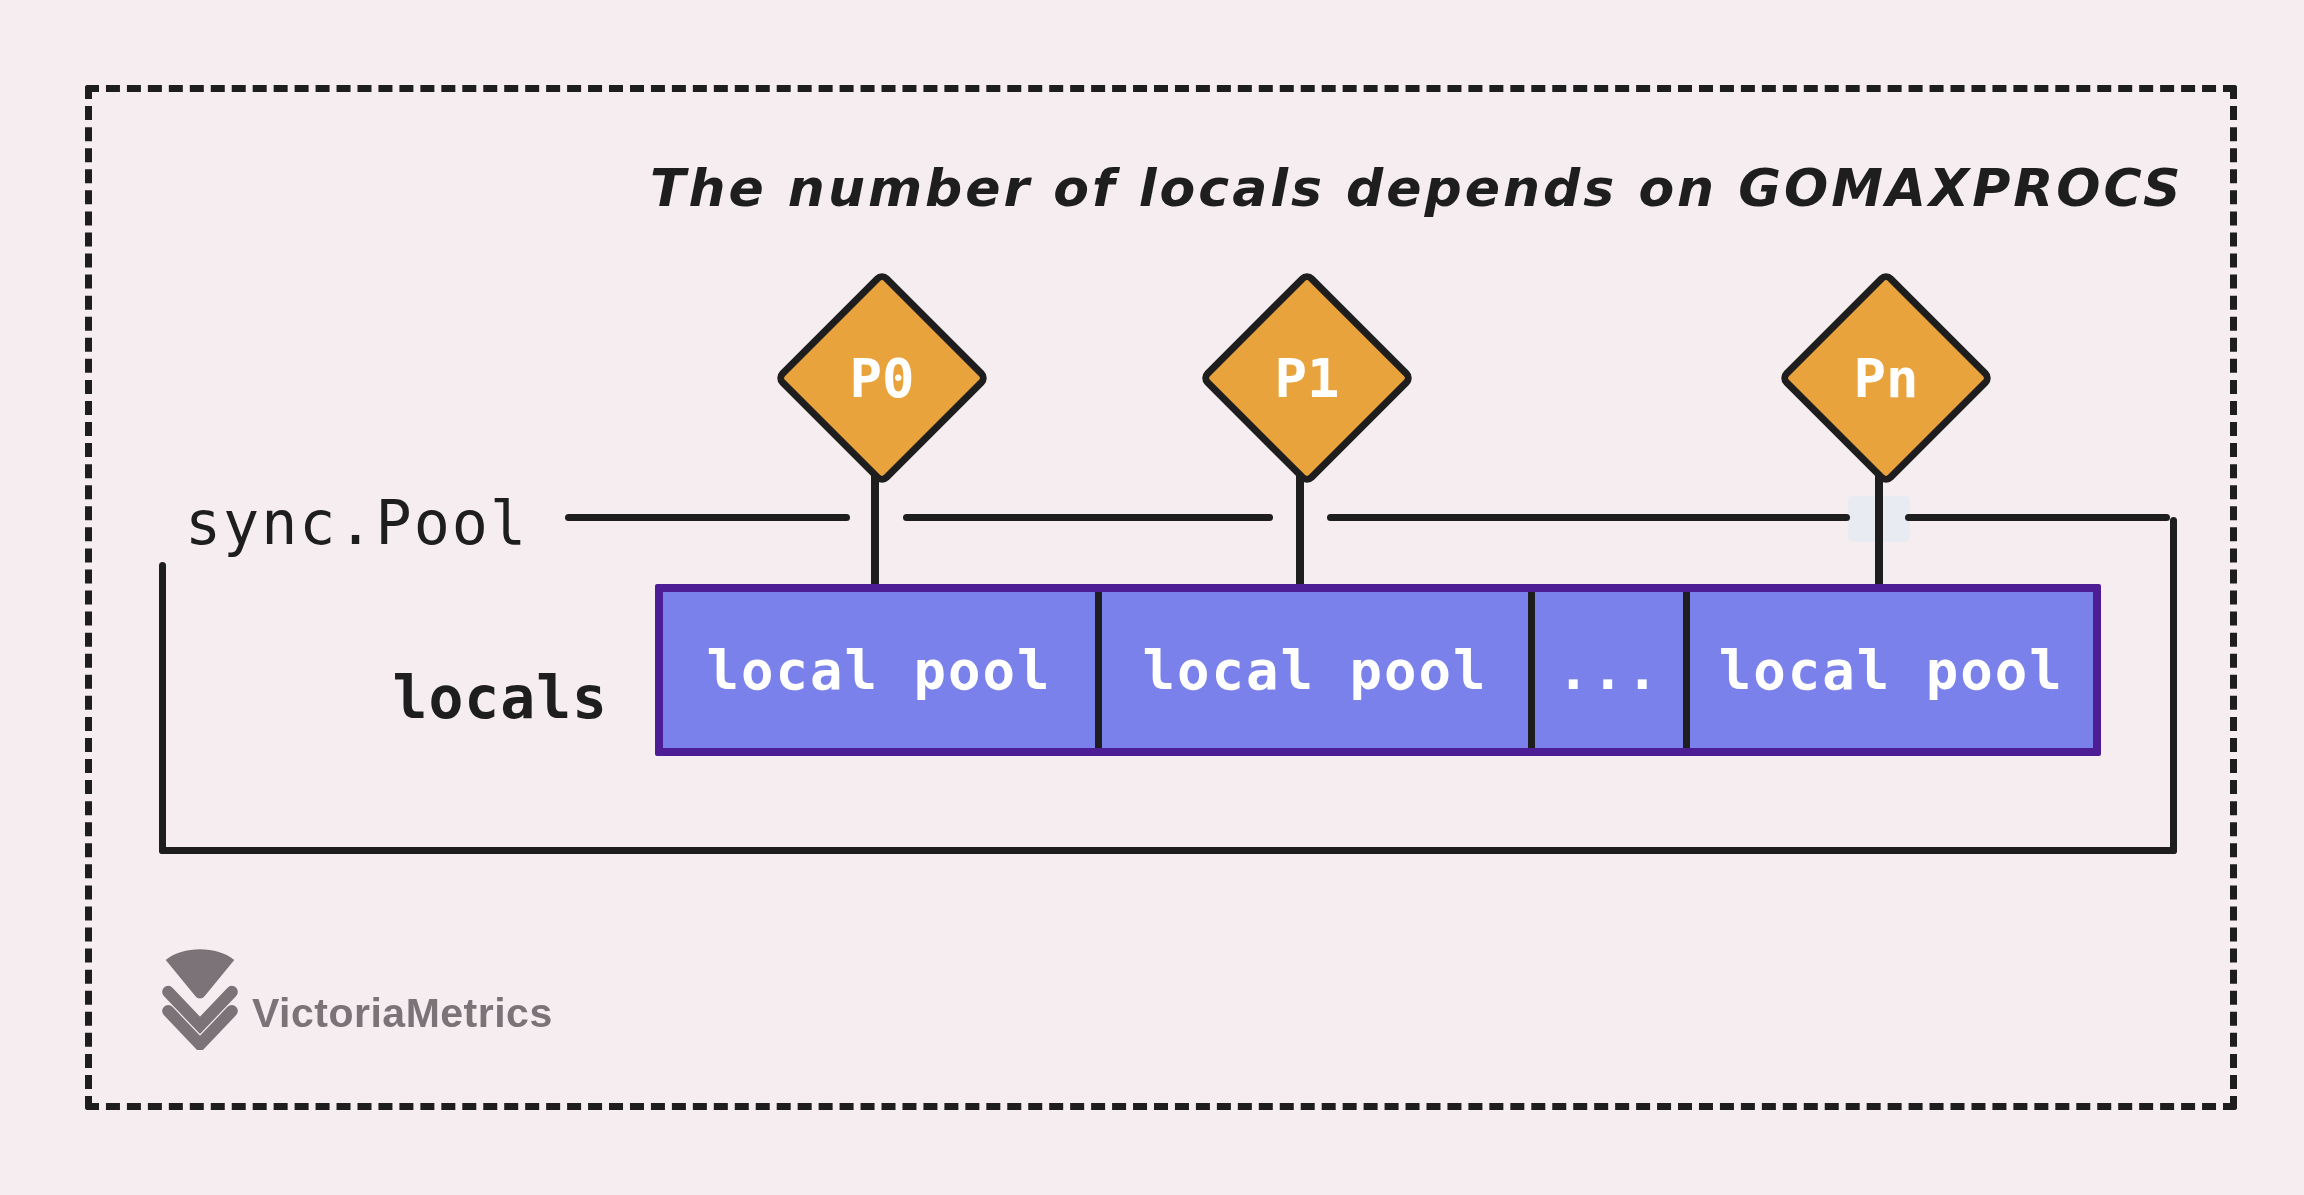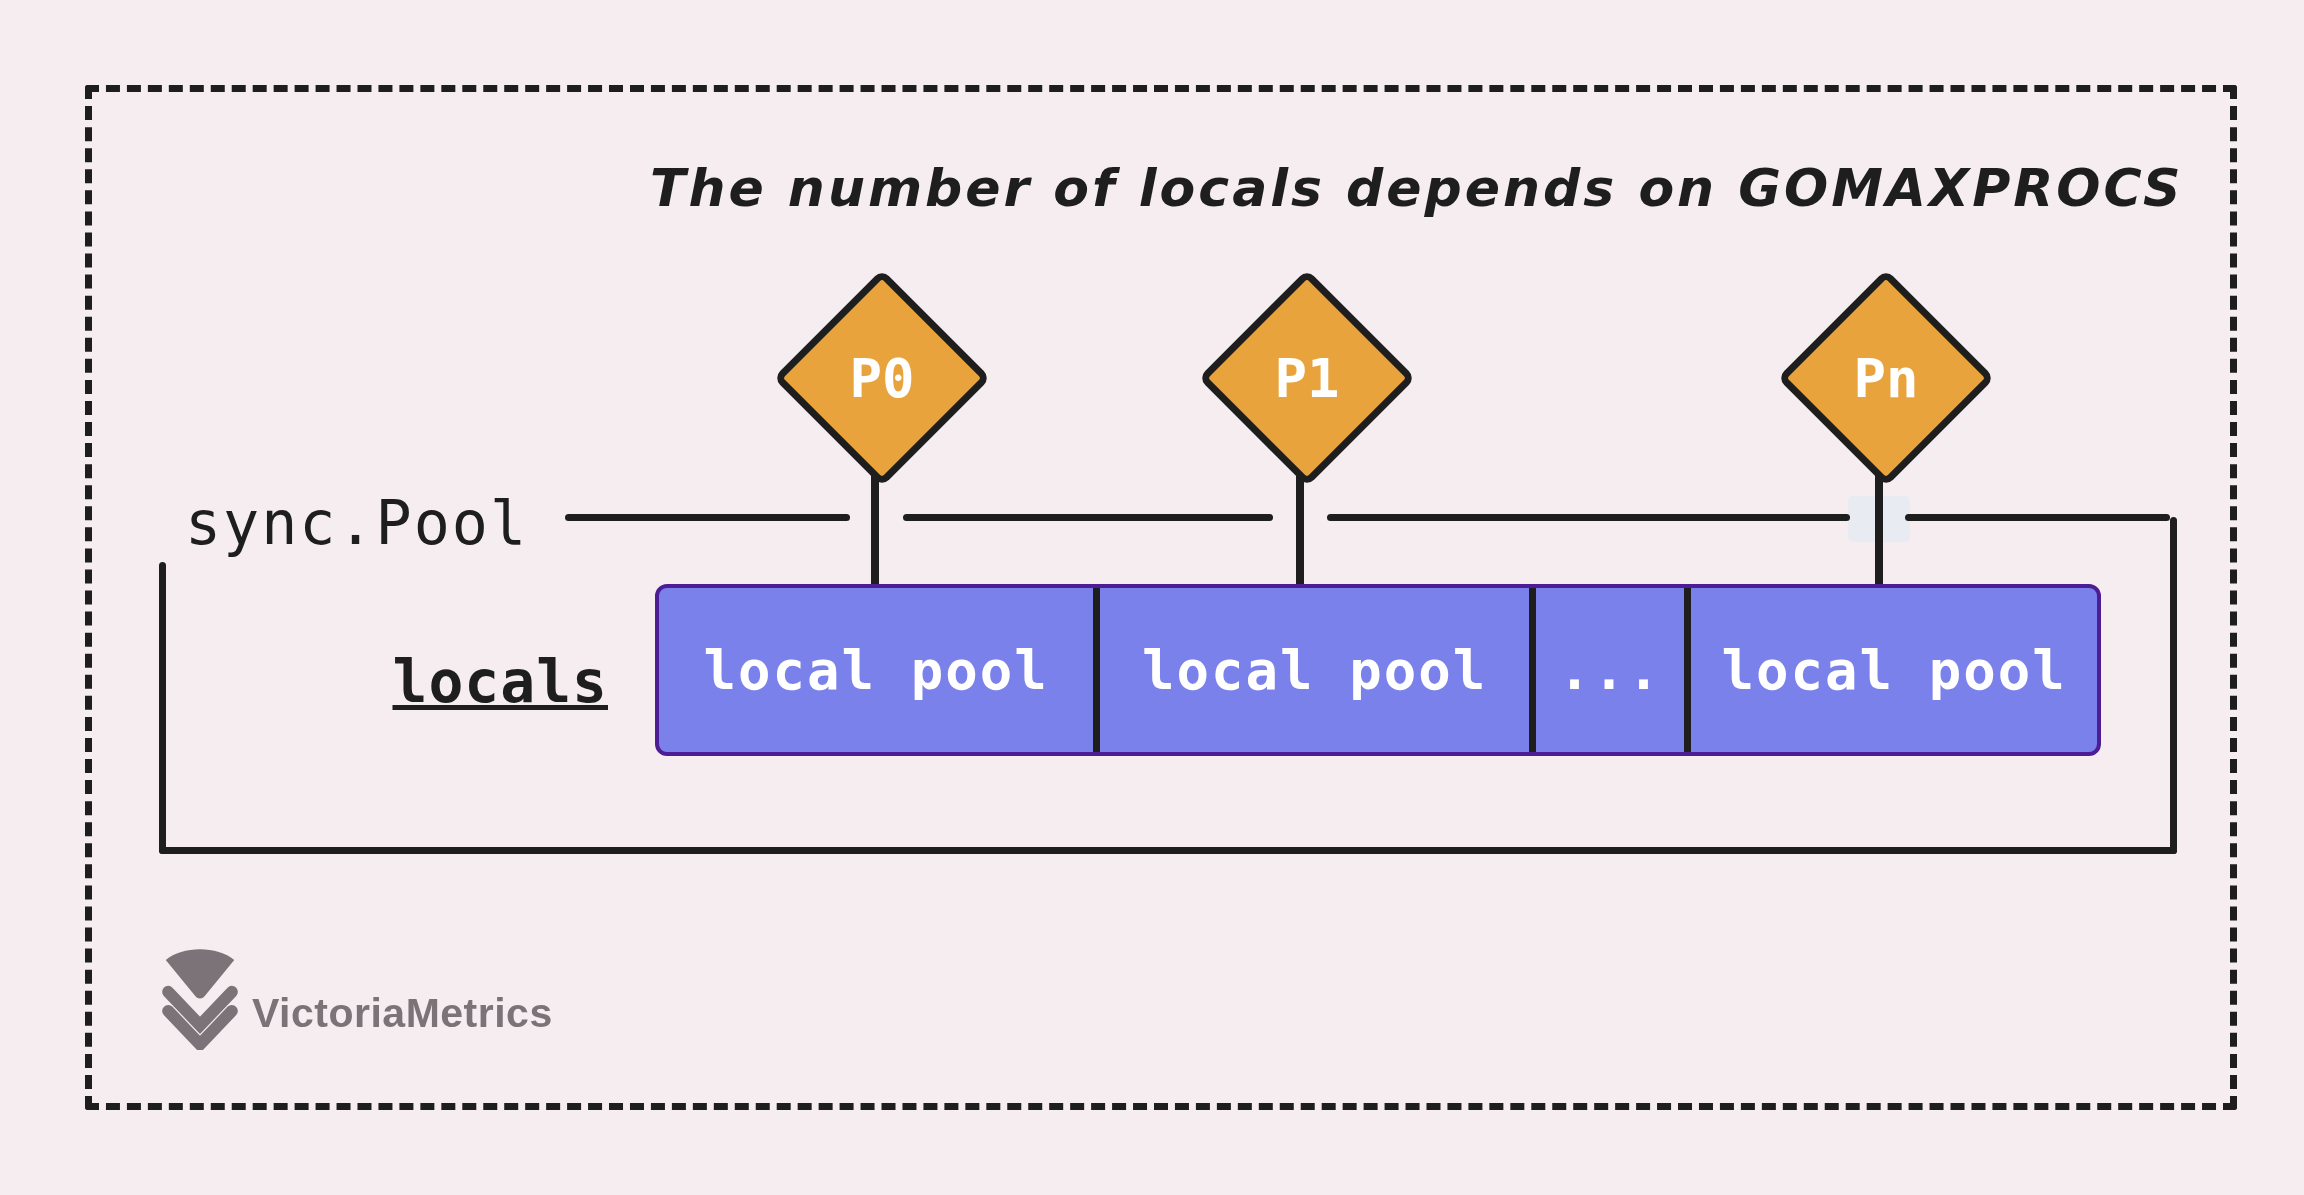--- a/index.html
+++ b/index.html
@@ -49,27 +49,27 @@
     position:absolute;left:1848px;top:496px;width:62px;height:46px;
     background:#e6eaf3;opacity:.85;border-radius:5px;
   }
   
   .mono{font-family:"DejaVu Sans Mono",monospace;}
   .pool-label{
     position:absolute;left:185px;top:488px;font-size:60px;font-weight:400;
     letter-spacing:2px;white-space:nowrap;
   }
   .locals-label{
-    position:absolute;left:320px;top:648px;width:288px;text-align:right;
-    font-size:58px;font-weight:700;letter-spacing:1px;text-decoration:underline;
+    position:absolute;left:320px;top:664px;width:288px;text-align:right;
+    font-size:58px;font-weight:700;letter-spacing:1px;
   }
   
   .locals-row{
     position:absolute;left:655px;top:584px;width:1446px;height:172px;
-    box-sizing:border-box;border:4px solid #4c1d95;border-radius:12px;
+    box-sizing:border-box;border:8px solid #4c1d95;border-radius:2px;
     display:grid;grid-template-columns:30.2% 30.3% 10.8% 28.7%;
   }
   .cell{
     display:flex;align-items:center;justify-content:center;
     font-family:"DejaVu Sans Mono",monospace;font-weight:700;font-size:54px;
     letter-spacing:2px;color:#ffffff;white-space:nowrap;overflow:hidden;
   }
   .cell + .cell{border-left:7px solid #1e1e1e;}
   
   .brand{position:absolute;left:160px;top:948px;display:flex;align-items:center;}

